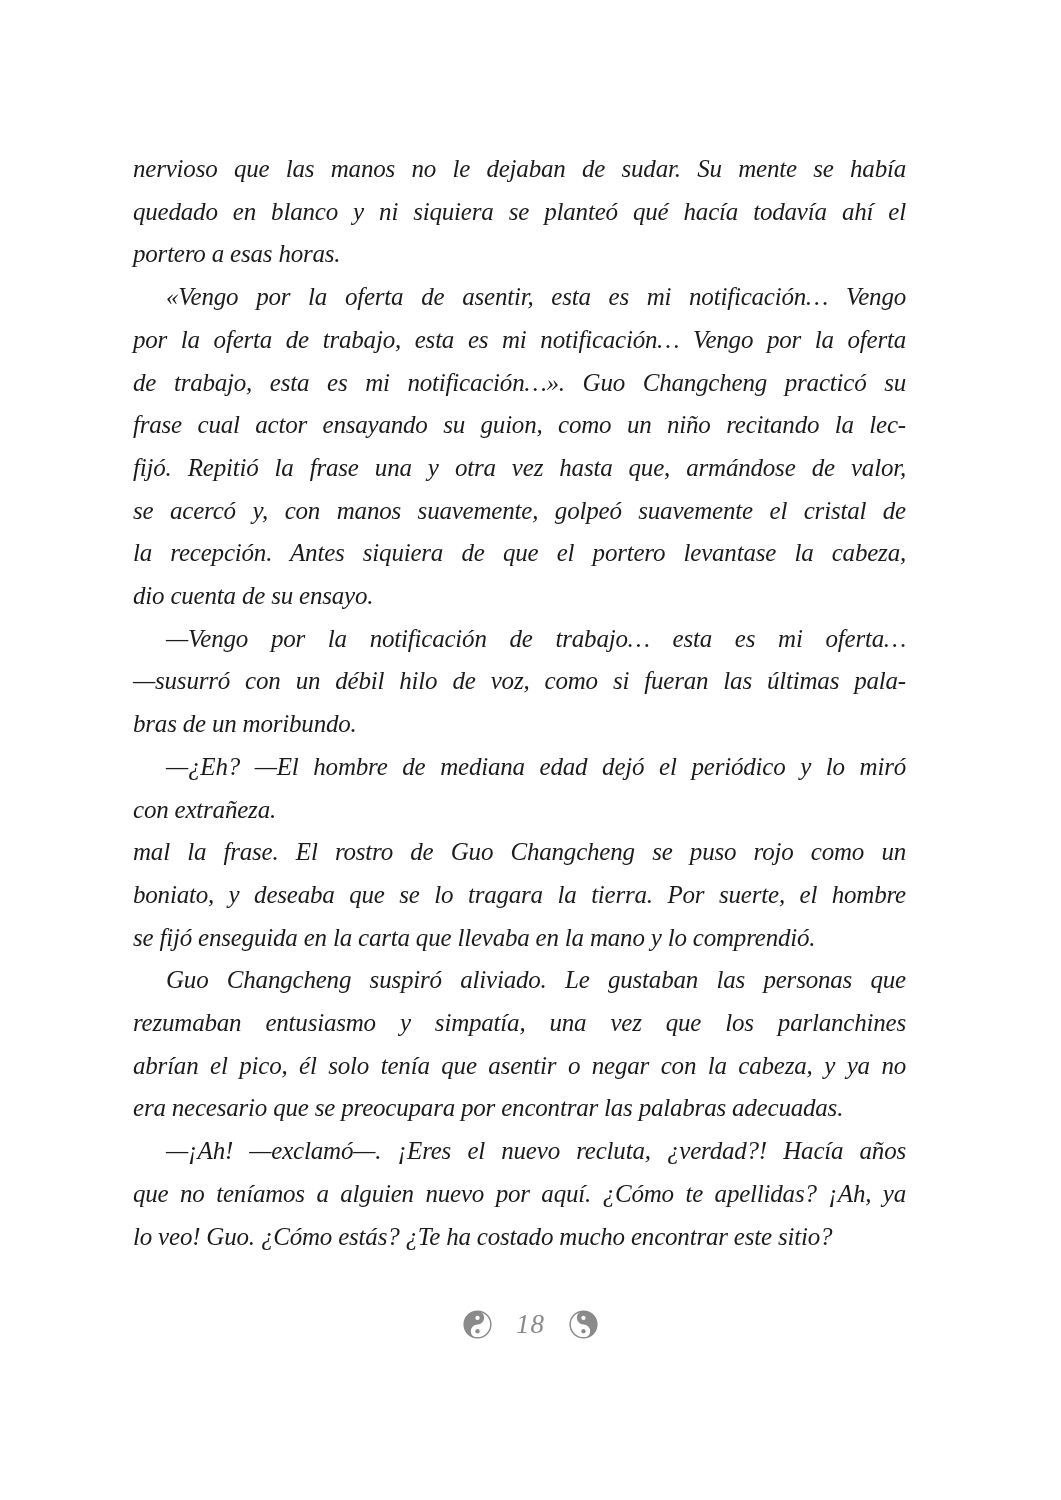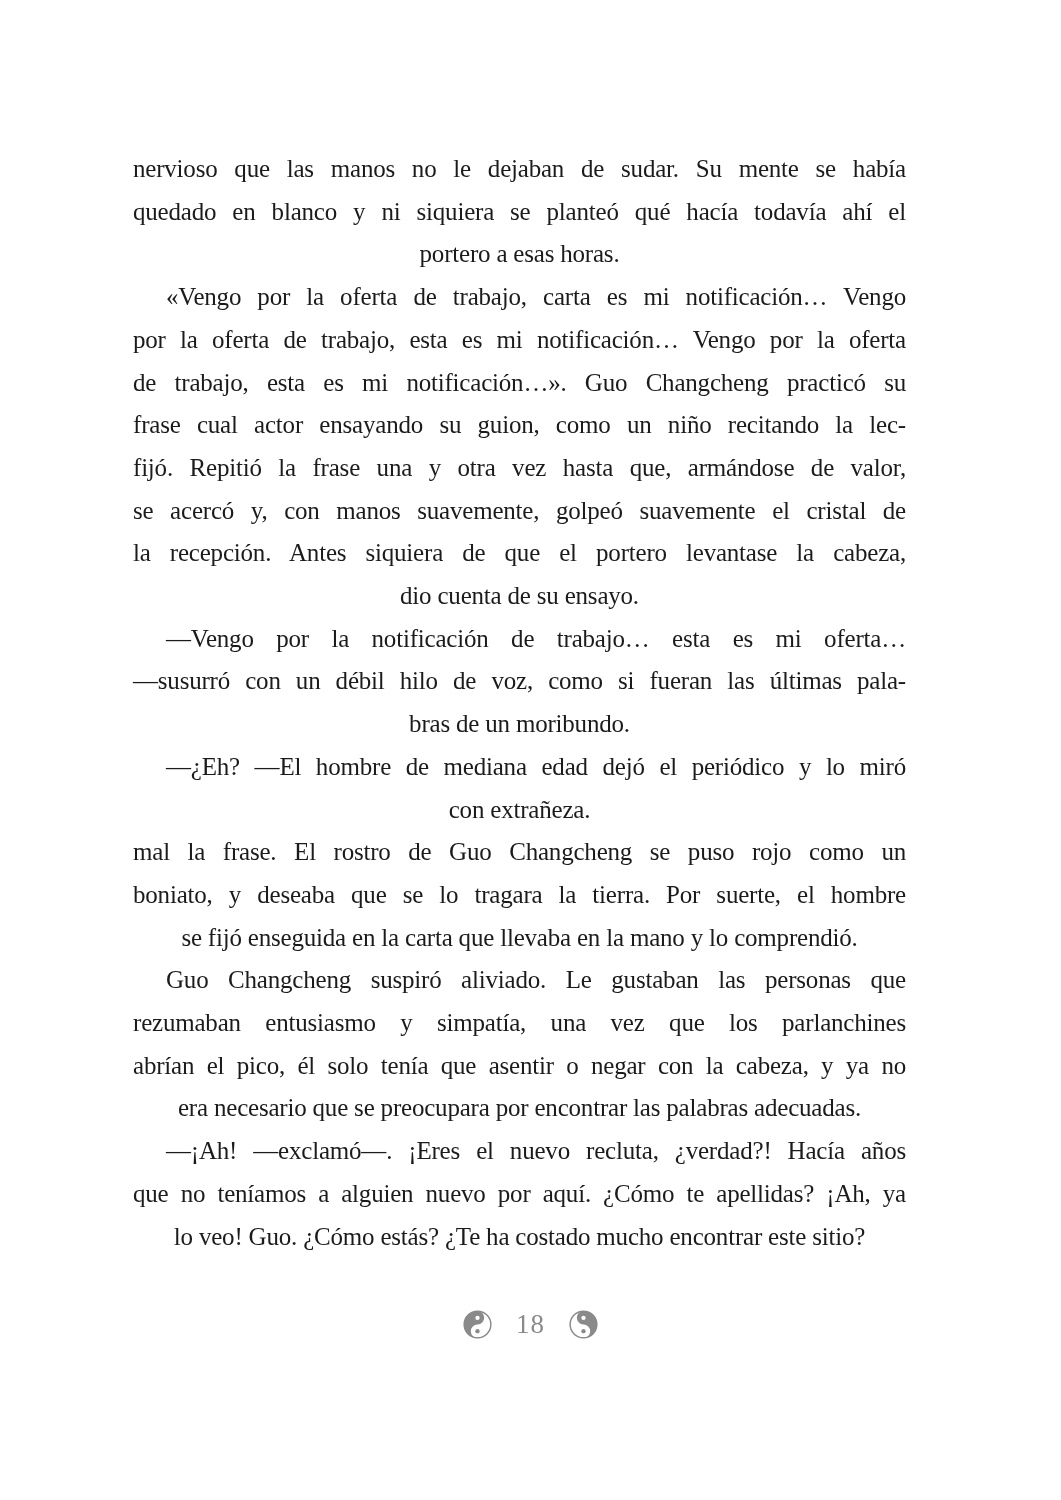--- a/index.html
+++ b/index.html
@@ -5,34 +5,35 @@
   * { margin: 0; padding: 0; box-sizing: border-box; }
   html, body { background: #ffffff; }
   .page {
     position: relative;
     width: 1061px;
     height: 1348px;
     background: #ffffff;
     overflow: hidden;
     font-family: "Liberation Serif", "DejaVu Serif", serif;
     color: #1b1b1b;
+    font-style: italic;
   }
   .text-block {
     position: absolute;
     left: 133px;
     top: 148px;
     width: 773px;
     font-size: 25px;
     line-height: 42.7px;
     letter-spacing: -0.2px;
   }
   .para { margin: 0; }
   .line {
     display: block;
-    text-align: center;
+    text-align: left;
   }
   .line.j {
     text-align: justify;
     text-align-last: justify;
   }
   .line.first {
     padding-left: 33px;
   }
   .footer {
     position: absolute;
@@ -57,21 +58,21 @@
 
 <div class="page">
 
   <div class="text-block">
       <p class="para">
         <span class="line j">nervioso que las manos no le dejaban de sudar. Su mente se había</span>
         <span class="line j">quedado en blanco y ni siquiera se planteó qué hacía todavía ahí el</span>
         <span class="line">portero a esas horas.</span>
       </p>
       <p class="para">
-        <span class="line j first">«Vengo por la oferta de trabajo, carta es mi notificación… Vengo</span>
+        <span class="line j first">«Vengo por la oferta de asentir, esta es mi notificación… Vengo</span>
         <span class="line j">por la oferta de trabajo, esta es mi notificación… Vengo por la oferta</span>
         <span class="line j">de trabajo, esta es mi notificación…». Guo Changcheng practicó su</span>
         <span class="line j">frase cual actor ensayando su guion, como un niño recitando la lec-</span>
         <span class="line j">fijó. Repitió la frase una y otra vez hasta que, armándose de valor,</span>
         <span class="line j">se acercó y, con manos suavemente, golpeó suavemente el cristal de</span>
         <span class="line j">la recepción. Antes siquiera de que el portero levantase la cabeza,</span>
         <span class="line">dio cuenta de su ensayo.</span>
       </p>
       <p class="para">
         <span class="line j first">—Vengo por la notificación de trabajo… esta es mi oferta…</span>

